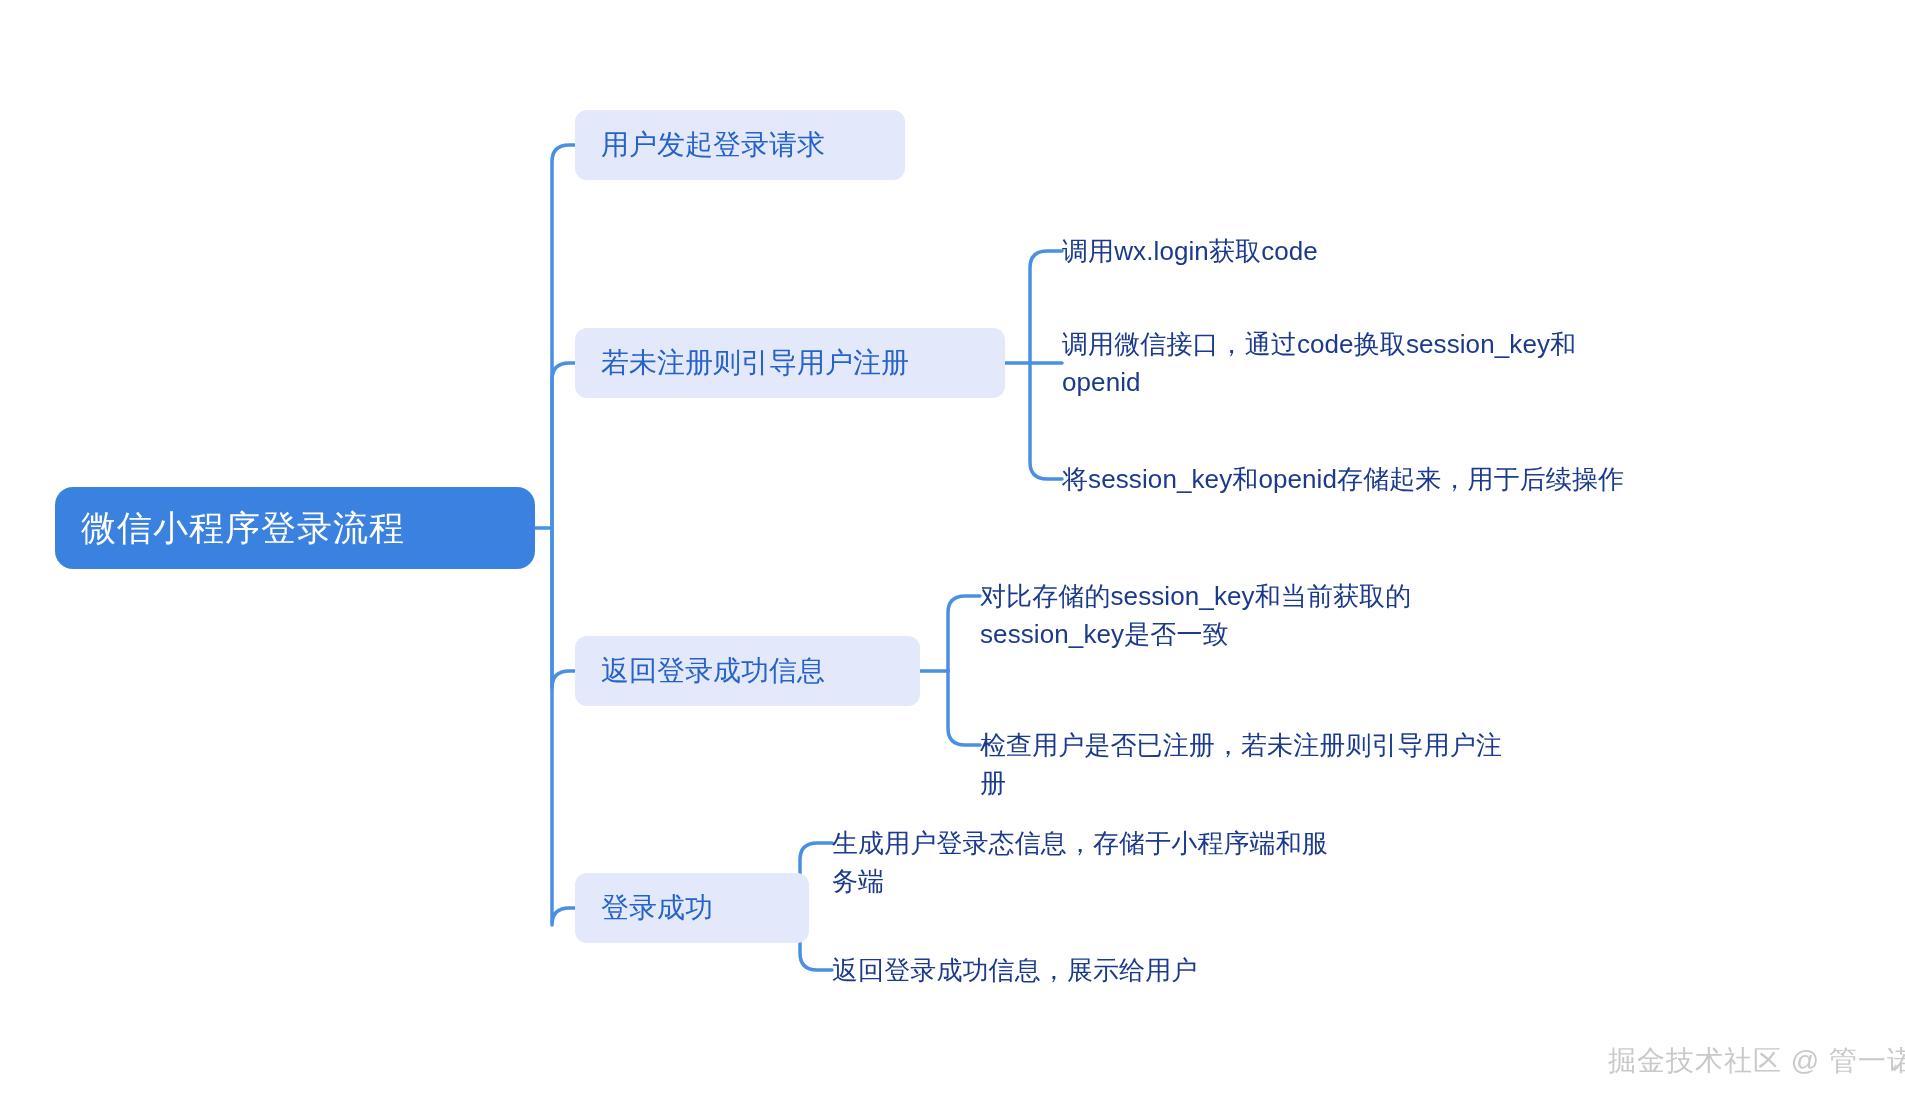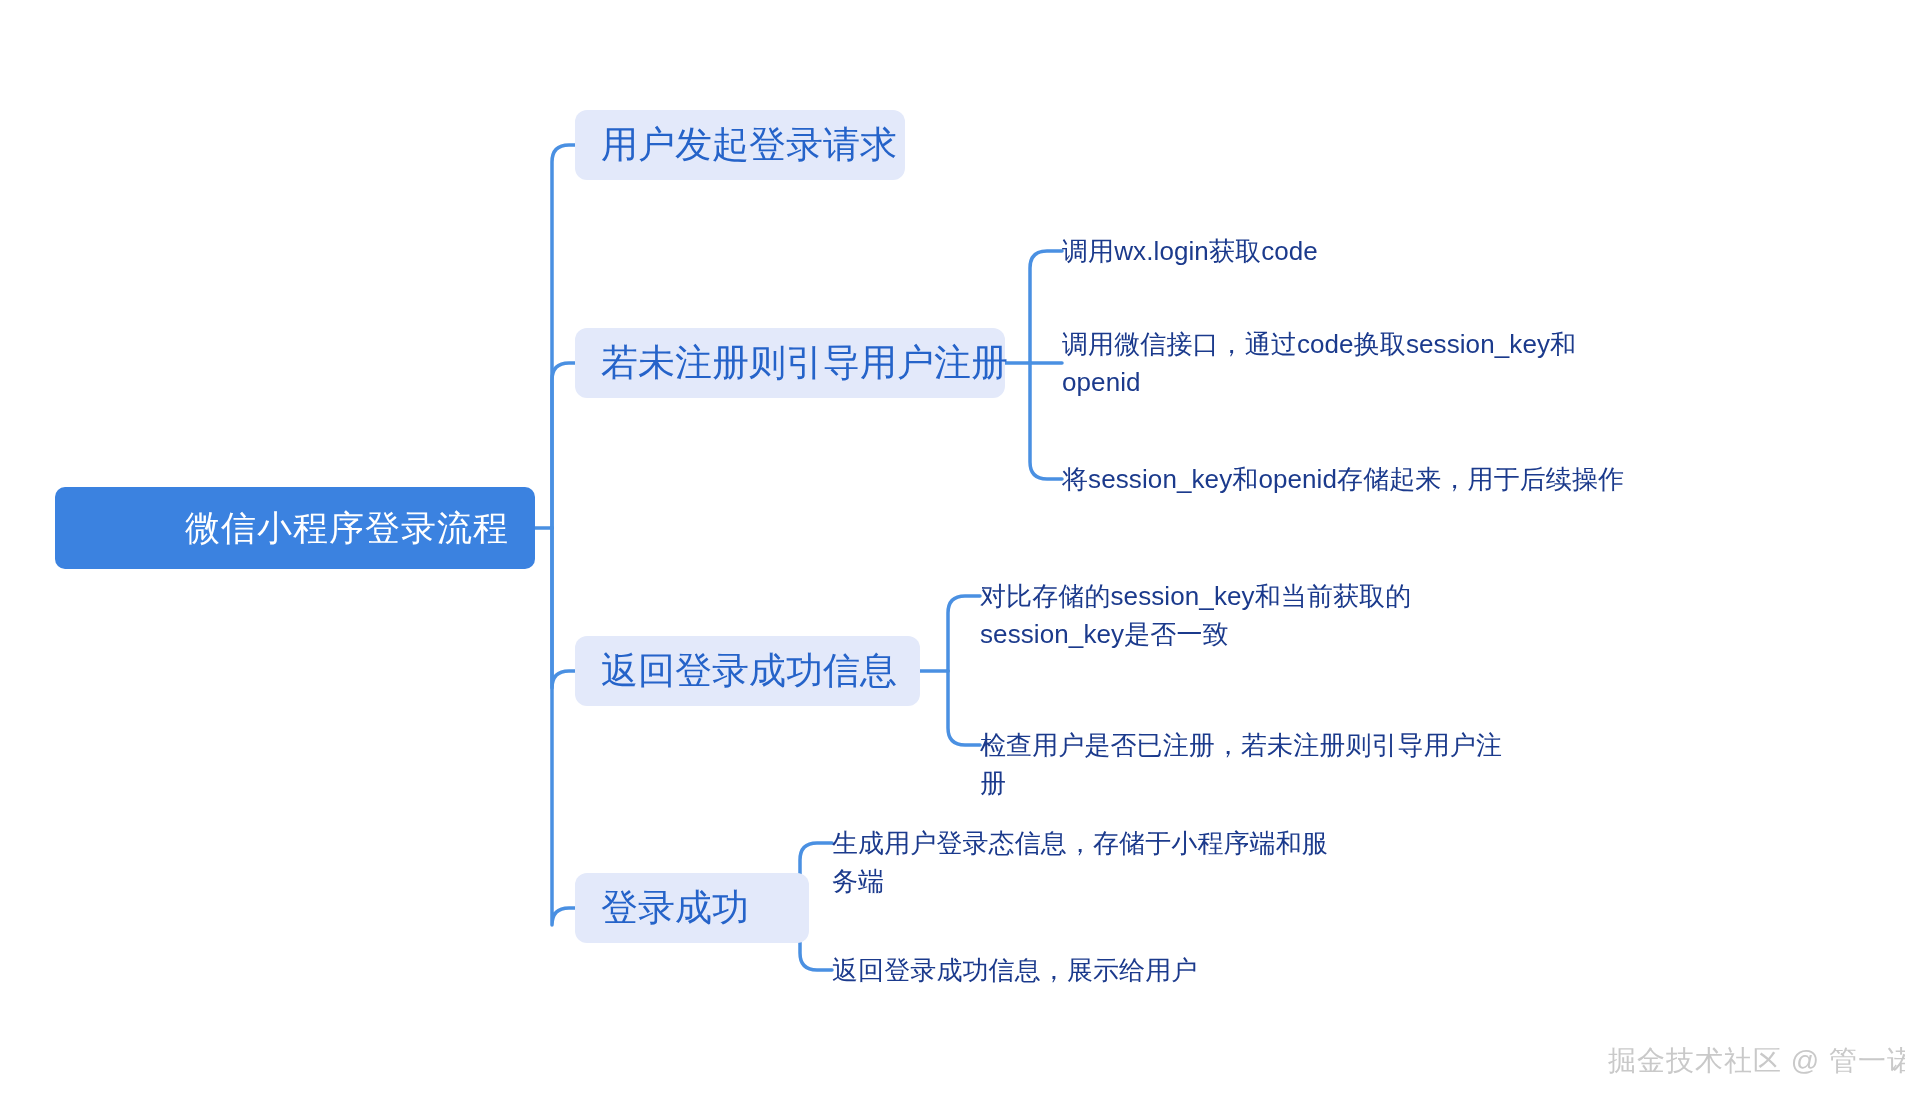--- a/index.html
+++ b/index.html
@@ -16,38 +16,38 @@
   }
   #connectors {
     position:absolute; left:0; top:0;
     width:1905px; height:1103px;
     pointer-events:none;
   }
 
   
   .root-node {
     position:absolute;
-    display:flex; align-items:center; justify-content:flex-end;
+    display:flex; align-items:center; justify-content:flex-start;
     background:#3b82e0;
-    border-radius:10px;
+    border-radius:18px;
     color:#ffffff;
     font-size:35px;
     letter-spacing:1px;
     white-space:nowrap;
     padding:0 26px;
   }
 
   
   .branch-node {
     position:absolute;
     display:flex; align-items:center;
     background:#e3e9fa;
     border-radius:12px;
     color:#2563c9;
-    font-size:37px;
+    font-size:28px;
     white-space:nowrap;
     padding:0 26px;
   }
 
   
   .leaf-text {
     position:absolute;
     color:#1b3a8c;
     font-size:26px;
     line-height:38px;

